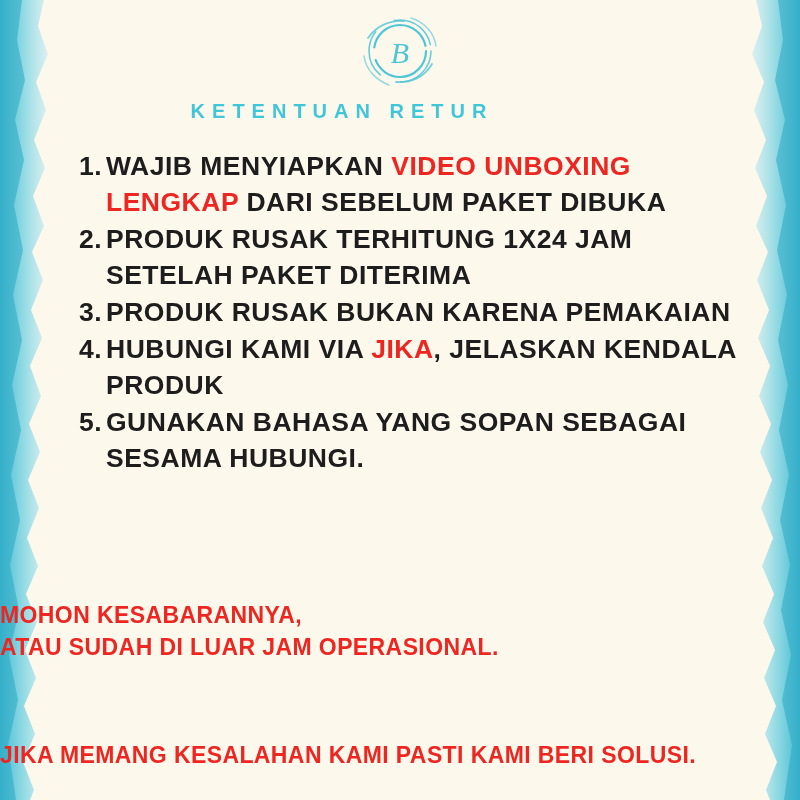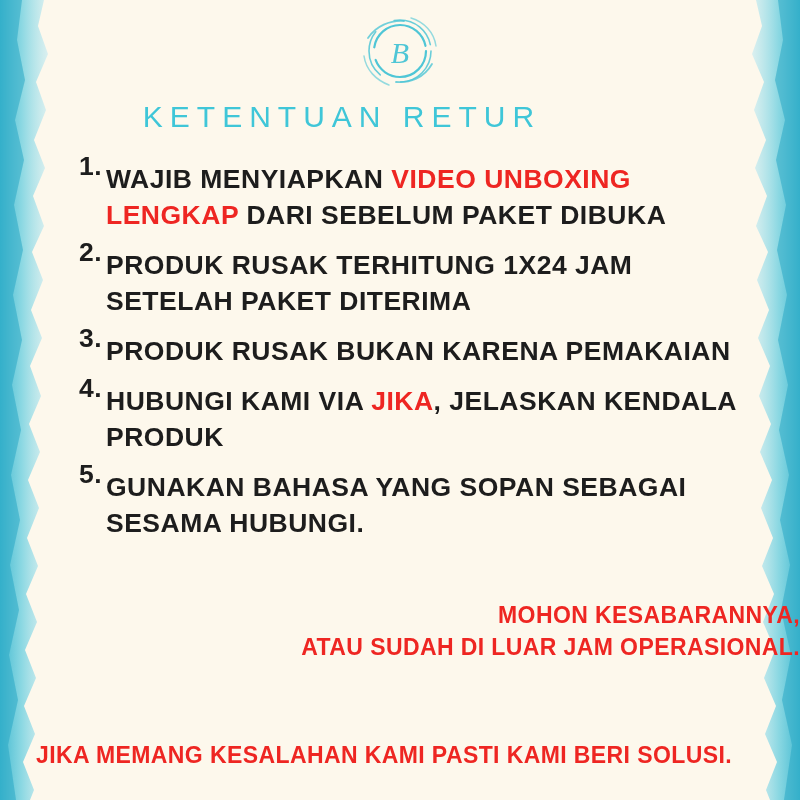--- a/index.html
+++ b/index.html
@@ -43,22 +43,22 @@
     justify-content: center;
   }
 
   
   .heading {
     position: absolute;
     top: 100px;
     left: 0;
     width: 684px;
     text-align: center;
-    font-size: 30px;
-    font-weight: normal;
+    font-size: 20px;
+    font-weight: bold;
     letter-spacing: 7px;
     color: #3fc6d8;
   }
 
   
   .list {
     position: absolute;
     top: 148px;
     left: 68px;
     width: 690px;
@@ -74,43 +74,42 @@
     margin-bottom: 1px;
   }
   .num {
     flex: 0 0 auto;
     width: 34px;
     text-align: right;
     padding-right: 4px;
   }
   .txt {
     flex: 1 1 auto;
-    margin-top: 13px;
   }
   .hl { color: #ee2622; }
 
   
   .closing {
     position: absolute;
     top: 600px;
     left: 0;
     width: 800px;
-    text-align: right;
+    text-align: left;
     color: #ee2622;
     font-weight: bold;
     font-size: 23px;
     line-height: 1.38;
     letter-spacing: 0.4px;
   }
   .closing-2 {
     position: absolute;
     top: 742px;
     left: 0;
     width: 732px;
-    text-align: right;
+    text-align: left;
     color: #ee2622;
     font-weight: bold;
     font-size: 23px;
     letter-spacing: 0.4px;
   }
 </style>
 </head>
 <body>
 
 <div id="poster">

